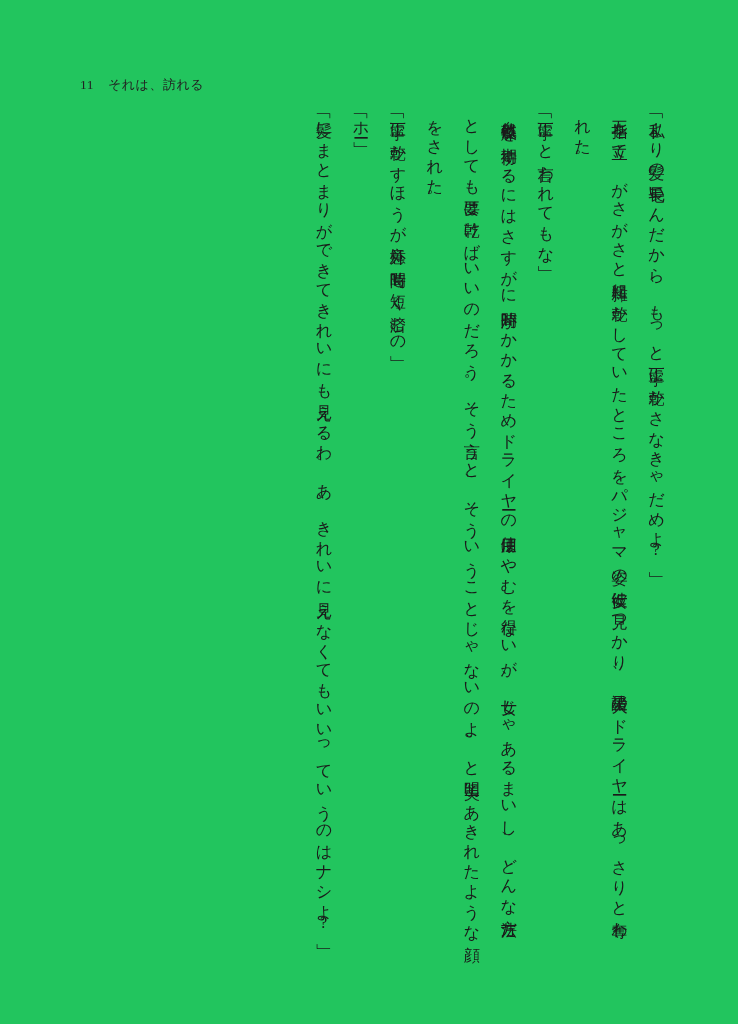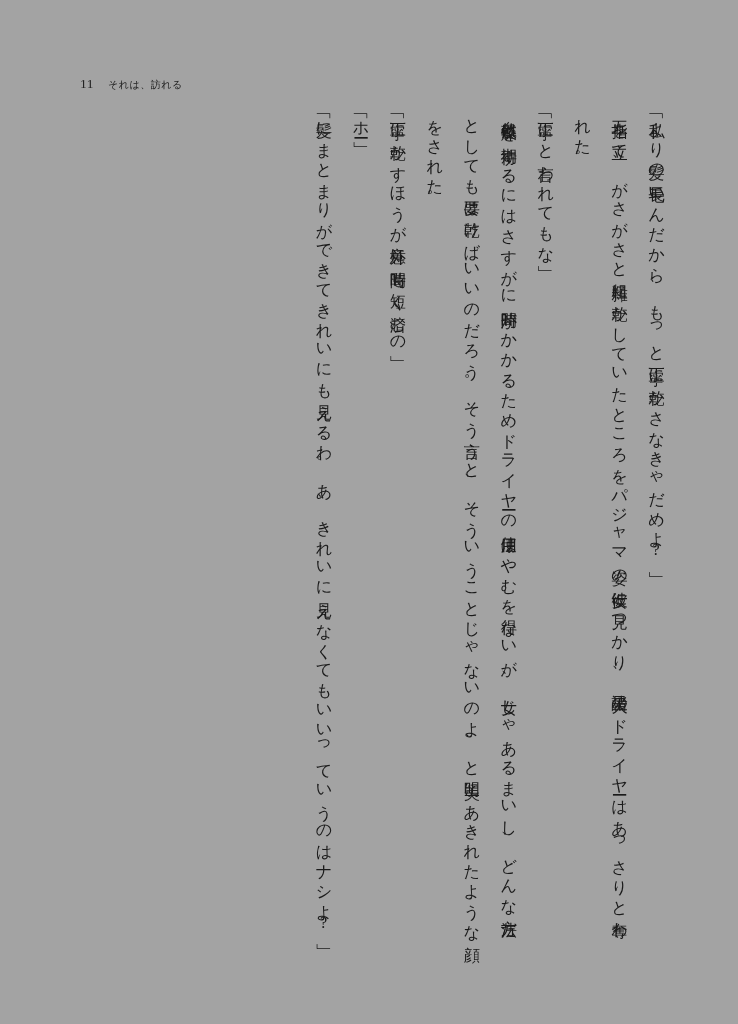--- a/index.html
+++ b/index.html
@@ -11,40 +11,40 @@
     width: 738px;
     height: 1024px;
     font-family: "Liberation Serif", "DejaVu Serif", serif;
     color: #1a1a1a;
     position: relative;
     overflow: hidden;
   }
   .page {
     position: absolute;
     inset: 0;
-    background: #a3a3a3;
+    background: #22c55e;
   }
   
   .header {
     position: absolute;
     top: 76px;
     left: 80px;
     font-size: 13px;
     letter-spacing: 0.5px;
     color: #222;
     display: flex;
     align-items: baseline;
     gap: 14px;
   }
   .header .folio {
     font-family: "Liberation Serif", serif;
     font-size: 13.5px;
   }
   .header .running-title {
-    font-size: 10px;
+    font-size: 13px;
   }
 
   
   .textblock {
     position: absolute;
     top: 108px;
     left: 64px;
     width: 610px;
     height: 830px;
     writing-mode: vertical-rl;

